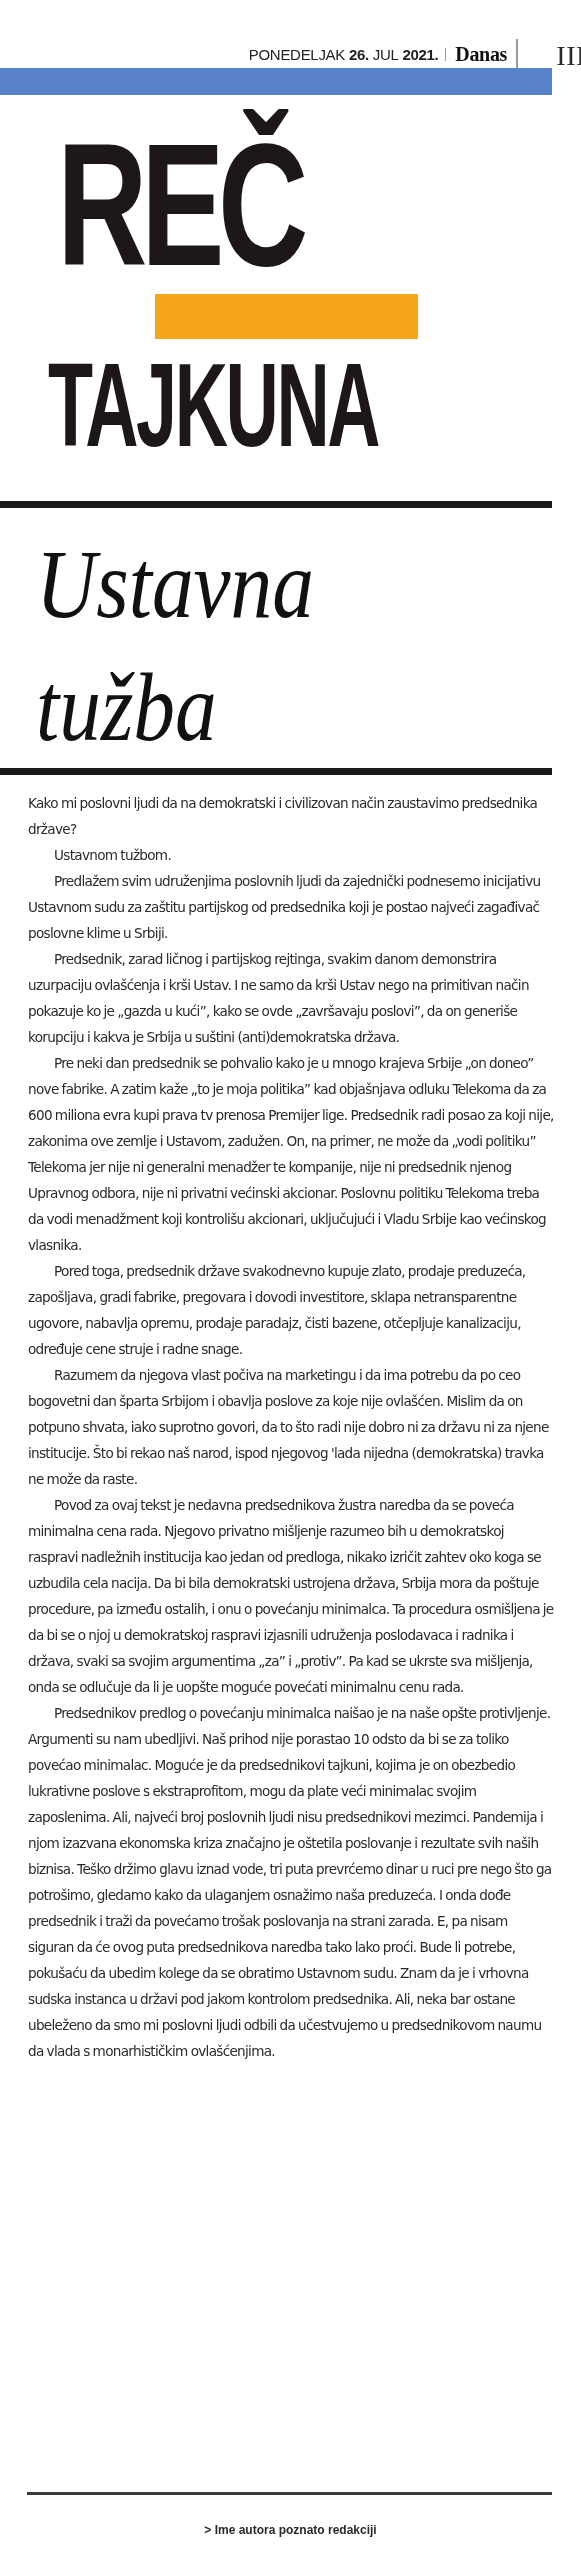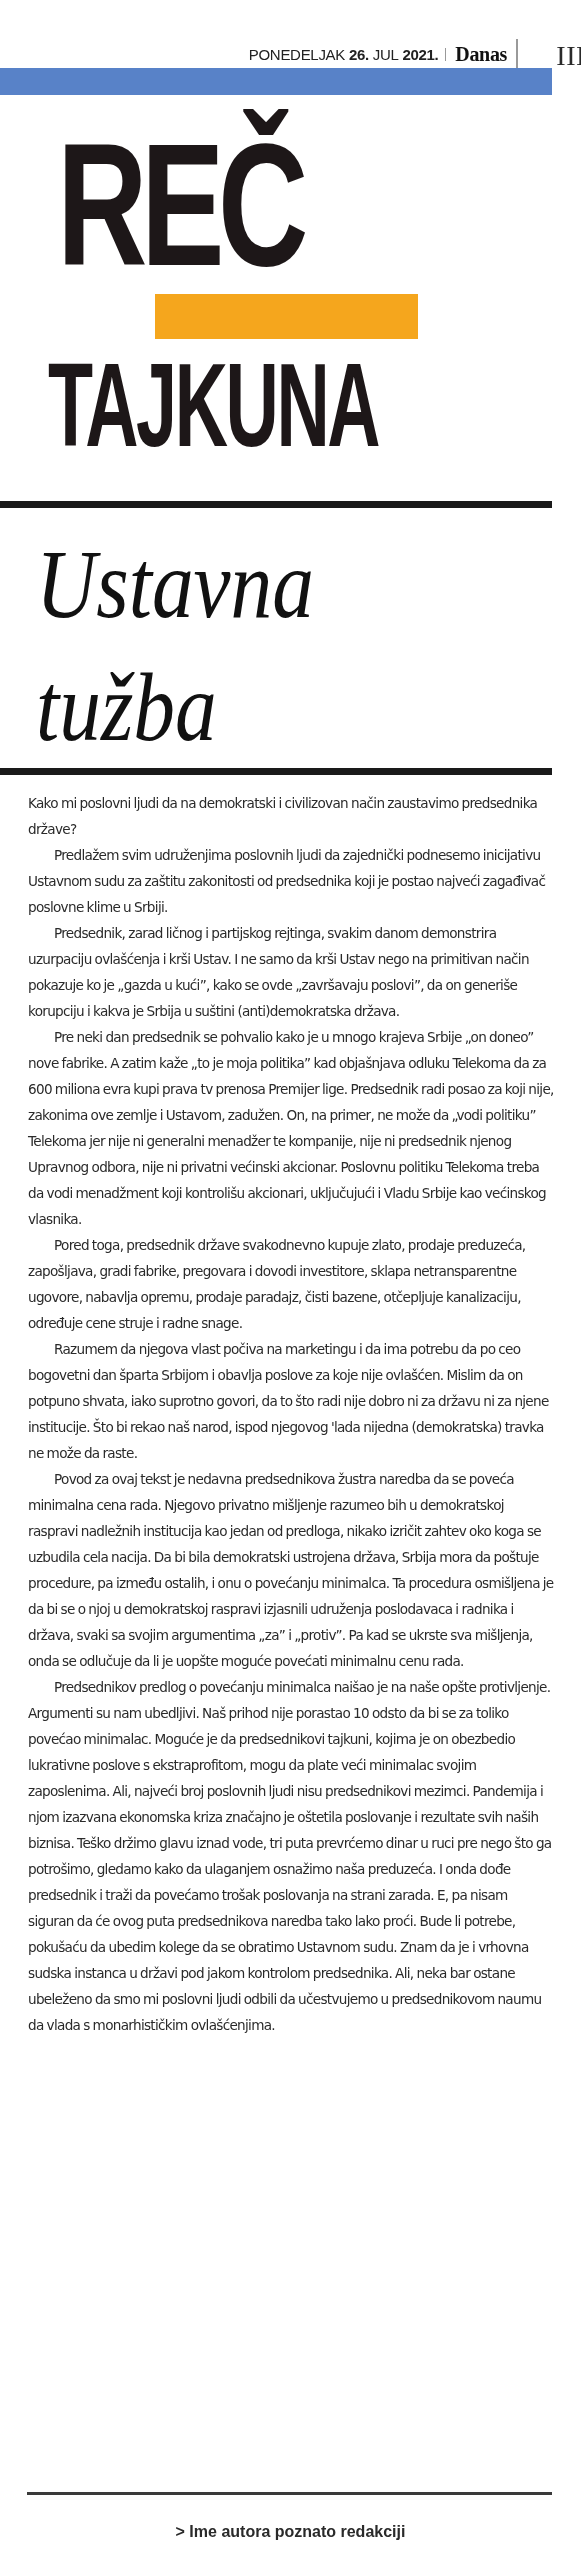--- a/index.html
+++ b/index.html
@@ -54,21 +54,21 @@
     position: absolute; left: 28px; top: 790px; width: 527px;
     font-family: "DejaVu Sans", sans-serif; font-size: 13.6px; line-height: 26px;
     color: #2a2a2a; letter-spacing: -0.7px; word-spacing: -0.6px;
   }
   .article p { text-indent: 26px; }
   .article p.first { text-indent: 0; }
 
   .rule-thin { position: absolute; left: 27px; top: 2492px; width: 525px; height: 2.6px; background: #3a3a3a; }
   .author {
     position: absolute; left: 0; top: 2523px; width: 581px; text-align: center;
-    font-family: "Liberation Sans", sans-serif; font-weight: bold; font-size: 16px; color: #2a2a2a;
+    font-family: "Liberation Sans", sans-serif; font-weight: bold; font-size: 12px; color: #2a2a2a;
   }
 </style>
 </head>
 <body>
 
 <div class="masthead">
   <span class="day">PONEDELJAK</span>
   <span class="date-num">26.</span>
   <span class="month">JUL</span>
   <span class="year">2021.</span>
@@ -83,21 +83,22 @@
 <div class="logo-orange"></div>
 <div class="logo-rec">REČ</div>
 <div class="logo-tajkuna">TAJKUNA</div>
 
 <div class="rule-thick rule-1"></div>
 <h1 class="headline">Ustavna tužba</h1>
 <div class="rule-thick rule-2"></div>
 
 <div class="article">
   <p class="first">Kako mi poslovni ljudi da na demokratski i civilizovan način zaustavimo predsednika države?</p>
-  <p>Predlažem svim udruženjima poslovnih ljudi da zajednički podnesemo inicijativu Ustavnom sudu za zaštitu zakonitosti od predsednika koji je postao najveći zagađivač poslovne klime u Srbiji.</p>
+  <p>Ustavnom tužbom.</p>
+  <p>Predlažem svim udruženjima poslovnih ljudi da zajednički podnesemo inicijativu Ustavnom sudu za zaštitu partijskog od predsednika koji je postao najveći zagađivač poslovne klime u Srbiji.</p>
   <p>Predsednik, zarad ličnog i partijskog rejtinga, svakim danom demonstrira uzurpaciju ovlašćenja i krši Ustav. I ne samo da krši Ustav nego na primitivan način pokazuje ko je „gazda u kući”, kako se ovde „završavaju poslovi”, da on generiše korupciju i kakva je Srbija u suštini (anti)demokratska država.</p>
   <p>Pre neki dan predsednik se pohvalio kako je u mnogo krajeva Srbije „on doneo” nove fabrike. A zatim kaže „to je moja politika” kad objašnjava odluku Telekoma da za 600 miliona evra kupi prava tv prenosa Premijer lige. Predsednik radi posao za koji nije, zakonima ove zemlje i Ustavom, zadužen. On, na primer, ne može da „vodi politiku” Telekoma jer nije ni generalni menadžer te kompanije, nije ni predsednik njenog Upravnog odbora, nije ni privatni većinski akcionar. Poslovnu politiku Telekoma treba da vodi menadžment koji kontrolišu akcionari, uključujući i Vladu Srbije kao većinskog vlasnika.</p>
   <p>Pored toga, predsednik države svakodnevno kupuje zlato, prodaje preduzeća, zapošljava, gradi fabrike, pregovara i dovodi investitore, sklapa netransparentne ugovore, nabavlja opremu, prodaje paradajz, čisti bazene, otčepljuje kanalizaciju, određuje cene struje i radne snage.</p>
   <p>Razumem da njegova vlast počiva na marketingu i da ima potrebu da po ceo bogovetni dan šparta Srbijom i obavlja poslove za koje nije ovlašćen. Mislim da on potpuno shvata, iako suprotno govori, da to što radi nije dobro ni za državu ni za njene institucije. Što bi rekao naš narod, ispod njegovog 'lada nijedna (demokratska) travka ne može da raste.</p>
   <p>Povod za ovaj tekst je nedavna predsednikova žustra naredba da se poveća minimalna cena rada. Njegovo privatno mišljenje razumeo bih u demokratskoj raspravi nadležnih institucija kao jedan od predloga, nikako izričit zahtev oko koga se uzbudila cela nacija. Da bi bila demokratski ustrojena država, Srbija mora da poštuje procedure, pa između ostalih, i onu o povećanju minimalca. Ta procedura osmišljena je da bi se o njoj u demokratskoj raspravi izjasnili udruženja poslodavaca i radnika i država, svaki sa svojim argumentima „za” i „protiv”. Pa kad se ukrste sva mišljenja, onda se odlučuje da li je uopšte moguće povećati minimalnu cenu rada.</p>
   <p>Predsednikov predlog o povećanju minimalca naišao je na naše opšte protivljenje. Argumenti su nam ubedljivi. Naš prihod nije porastao 10 odsto da bi se za toliko povećao minimalac. Moguće je da predsednikovi tajkuni, kojima je on obezbedio lukrativne poslove s ekstraprofitom, mogu da plate veći minimalac svojim zaposlenima. Ali, najveći broj poslovnih ljudi nisu predsednikovi mezimci. Pandemija i njom izazvana ekonomska kriza značajno je oštetila poslovanje i rezultate svih naših biznisa. Teško držimo glavu iznad vode, tri puta prevrćemo dinar u ruci pre nego što ga potrošimo, gledamo kako da ulaganjem osnažimo naša preduzeća. I onda dođe predsednik i traži da povećamo trošak poslovanja na strani zarada. E, pa nisam siguran da će ovog puta predsednikova naredba tako lako proći. Bude li potrebe, pokušaću da ubedim kolege da se obratimo Ustavnom sudu. Znam da je i vrhovna sudska instanca u državi pod jakom kontrolom predsednika. Ali, neka bar ostane ubeleženo da smo mi poslovni ljudi odbili da učestvujemo u predsednikovom naumu da vlada s monarhističkim ovlašćenjima.</p>
 </div>
 
 <div class="rule-thin"></div>
 <div class="author">&gt; Ime autora poznato redakciji</div>

